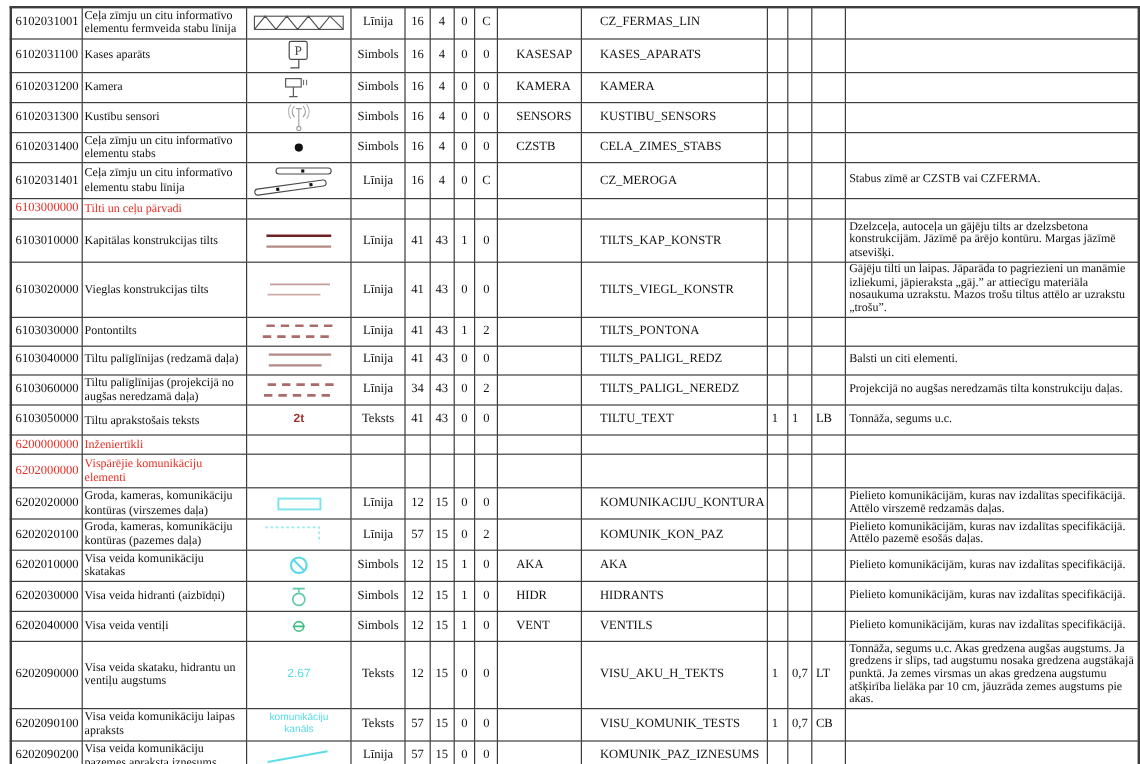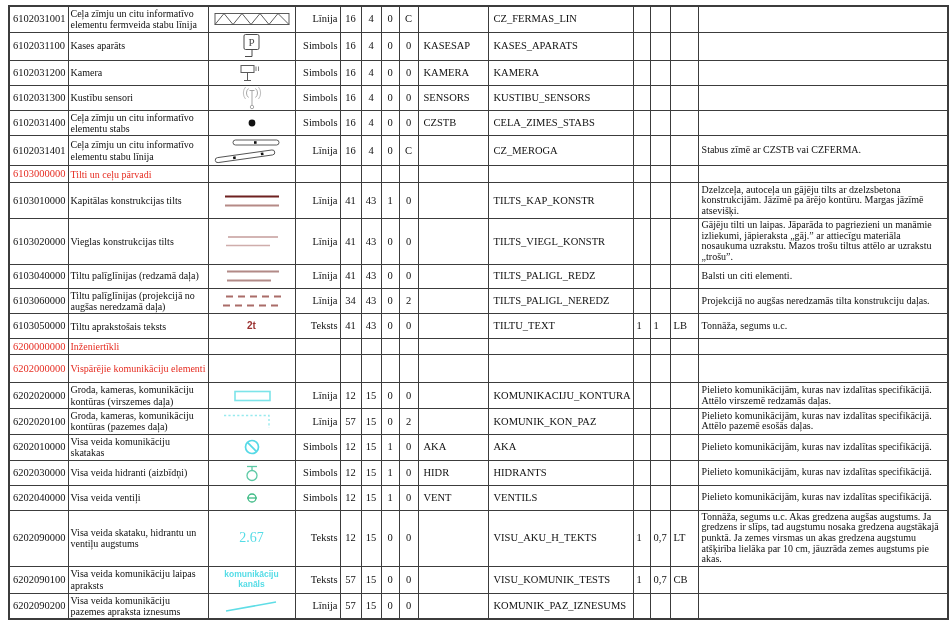--- a/index.html
+++ b/index.html
@@ -3,29 +3,29 @@
 <meta charset="utf-8">
 <style>
   html,body{margin:0;padding:0;background:#fff;}
   body{width:950px;height:637px;overflow:hidden;font-family:"Liberation Serif",serif;}
   .page{position:relative;width:950px;height:637px;background:#fff;}
   table.spec{border-collapse:collapse;position:absolute;left:8px;top:5px;table-layout:fixed;border:2px solid #3c3c3c;}
   td{border:1px solid #3c3c3c;overflow:hidden;padding:1px 2px;font-size:10.5px;line-height:1.12;color:#101010;vertical-align:middle;word-wrap:break-word;}
   td.code-cell{font-size:10.5px;padding-left:3px;letter-spacing:0;}
   td.desc-cell{font-size:10px;line-height:1.13;}
   td.symbol-cell{text-align:center;padding:0;}
-  td.type-cell{text-align:right;}
+  td.type-cell{text-align:center;}
   td.num-cell{text-align:center;}
-  td.short-cell,td.layer-cell{font-size:10.5px;padding-left:5px;}
+  td.short-cell,td.layer-cell{font-size:10.5px;padding-left:15px;}
   td.flag-cell{padding-left:3px;}
   td.notes-cell{font-size:10px;line-height:1.06;padding:1px 3px;}
   tr.section td{color:var(--red);}
   .sym-t-maroon{color:#9b3231;font-weight:bold;font-size:10px;font-family:"Liberation Sans",sans-serif;}
-  .sym-t-cyan{color:#55dce6;font-size:14px;font-family:Liberation Serif, serif;}
-  .sym-t-cyan-sm{color:#55dce6;font-size:8.5px;line-height:1.15;white-space:pre-line;font-family:"Liberation Sans",sans-serif;display:inline-block;font-weight:bold;}
+  .sym-t-cyan{color:#55dce6;font-size:10px;font-family:Liberation Sans, sans-serif;}
+  .sym-t-cyan-sm{color:#55dce6;font-size:8.5px;line-height:1.15;white-space:pre-line;font-family:"Liberation Sans",sans-serif;display:inline-block;}
   svg{display:block;margin:0 auto;}
 </style>
 </head>
 <body>
 
 <div class="page">
   <table class="spec">
     <colgroup>
         <col style="width: 57px;">
         <col style="width: 140px;">
@@ -240,20 +240,43 @@
           <td class="num-cell">0</td>
           <td class="num-cell">0</td>
           <td class="short-cell"></td>
           <td class="layer-cell">TILTS_VIEGL_KONSTR</td>
           <td class="flag-cell"></td>
           <td class="flag-cell"></td>
           <td class="flag-cell"></td>
           <td class="notes-cell">Gājēju tilti un laipas. Jāparāda to pagriezieni un manāmie izliekumi, jāpieraksta „gāj.” ar attiecīgu materiāla nosaukuma uzrakstu. Mazos trošu tiltus attēlo ar uzrakstu „trošu”.</td>
         </tr>
         <tr style="height: 24px;">
+          <td class="code-cell">6103030000</td>
+          <td class="desc-cell">Pontontilts</td>
+          <td class="symbol-cell">
+            <svg width="80" height="20" viewBox="0 0 80 20">
+              <g stroke="#aa6c68" stroke-width="2.2" stroke-dasharray="7,5" fill="none">
+                <path d="M13,5.5 H70"></path>
+                <path d="M10,14.5 H67"></path>
+              </g>
+            </svg>
+          </td>
+          <td class="type-cell">Līnija</td>
+          <td class="num-cell">41</td>
+          <td class="num-cell">43</td>
+          <td class="num-cell">1</td>
+          <td class="num-cell">2</td>
+          <td class="short-cell"></td>
+          <td class="layer-cell">TILTS_PONTONA</td>
+          <td class="flag-cell"></td>
+          <td class="flag-cell"></td>
+          <td class="flag-cell"></td>
+          <td class="notes-cell"></td>
+        </tr>
+        <tr style="height: 24px;">
           <td class="code-cell">6103040000</td>
           <td class="desc-cell">Tiltu palīglīnijas (redzamā daļa)</td>
           <td class="symbol-cell">
             <svg width="80" height="20" viewBox="0 0 80 20">
               <path d="M15,5.5 H67" stroke="#b28a87" stroke-width="1.8"></path>
               <path d="M15,14.5 H59" stroke="#b28a87" stroke-width="1.8"></path>
             </svg>
           </td>
           <td class="type-cell">Līnija</td>
           <td class="num-cell">41</td>

